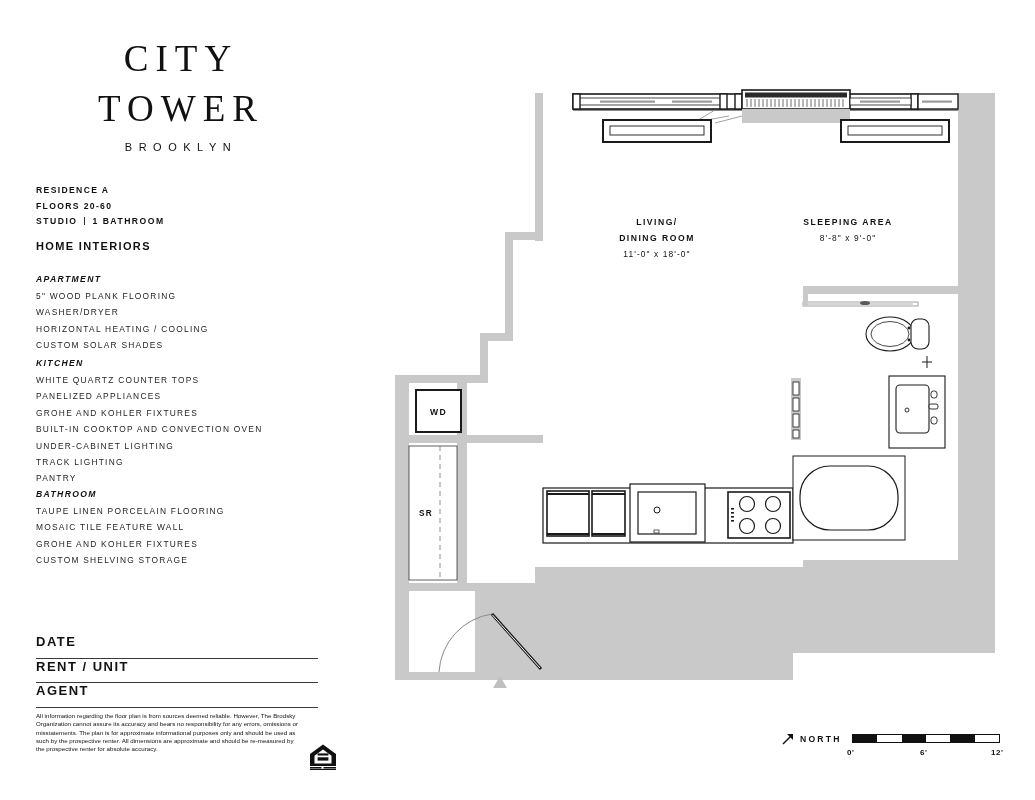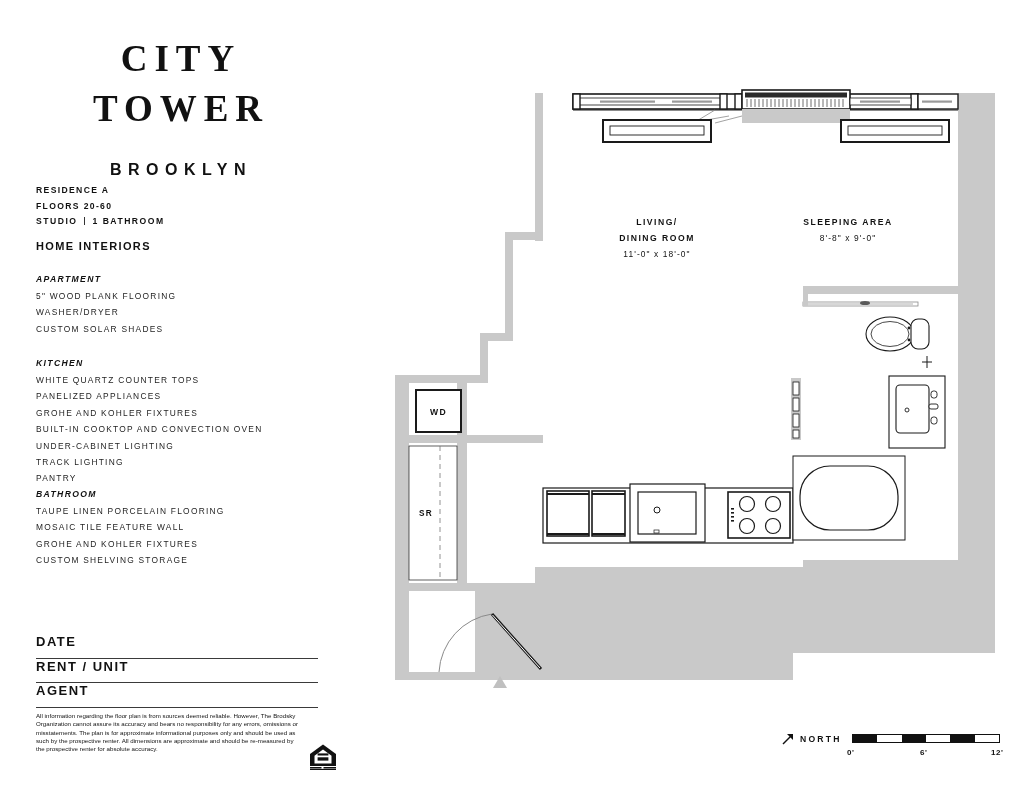--- a/index.html
+++ b/index.html
@@ -3,25 +3,25 @@
 <meta charset="utf-8">
 <style>
   html,body{margin:0;padding:0;background:#ffffff;}
   body{width:1035px;height:800px;position:relative;overflow:hidden;
        font-family:"Liberation Sans",sans-serif;color:#1a1a1a;}
 
   
   #left-col{position:absolute;left:0;top:0;width:360px;height:800px;}
 
   #logo-block{position:absolute;left:36px;top:34px;width:290px;text-align:center;}
-  .logo-line{font-family:"Liberation Serif",serif;font-weight:700;
+  .logo-line{font-family:"Liberation Serif",serif;font-weight:400;
              font-size:37px;letter-spacing:7px;line-height:50px;color:#111;
              white-space:nowrap;}
-  .logo-sub{font-size:16px;letter-spacing:6.5px;font-weight:700;color:#111;
-            margin-top:27px;}
+  .logo-sub{font-size:11px;letter-spacing:6.5px;font-weight:400;color:#111;
+            margin-top:7px;}
 
   #res-block{position:absolute;left:36px;top:183px;width:300px;}
   .res-line{font-size:8.6px;letter-spacing:1.35px;font-weight:700;
             line-height:15.6px;color:#111;white-space:nowrap;}
   .res-line.light{font-weight:700;letter-spacing:1.5px;}
   .sep-bar{display:inline-block;width:1px;height:8px;background:#333;
            margin:0 7px -1px 7px;vertical-align:baseline;}
 
   #home-int{position:absolute;left:36px;top:240px;
             font-size:11px;letter-spacing:1.35px;font-weight:700;color:#111;}
@@ -78,20 +78,21 @@
     <div class="res-line">FLOORS 20-60</div>
     <div class="res-line light"><span>STUDIO</span><span class="sep-bar"></span><span>1 BATHROOM</span></div>
   </div>
 
   <div id="home-int">HOME INTERIORS</div>
 
   <div class="spec-group" style="top:271px;">
     <div class="spec-head">APARTMENT</div>
     <div class="spec-item">5"  WOOD PLANK FLOORING</div>
     <div class="spec-item">WASHER/DRYER</div>
+    <div class="spec-item">HORIZONTAL HEATING / COOLING</div>
     <div class="spec-item">CUSTOM SOLAR SHADES</div>
   </div>
 
   <div class="spec-group" style="top:355px;">
     <div class="spec-head">KITCHEN</div>
     <div class="spec-item">WHITE QUARTZ COUNTER TOPS</div>
     <div class="spec-item">PANELIZED APPLIANCES</div>
     <div class="spec-item">GROHE AND KOHLER FIXTURES</div>
     <div class="spec-item">BUILT-IN COOKTOP AND CONVECTION OVEN</div>
     <div class="spec-item">UNDER-CABINET LIGHTING</div>

